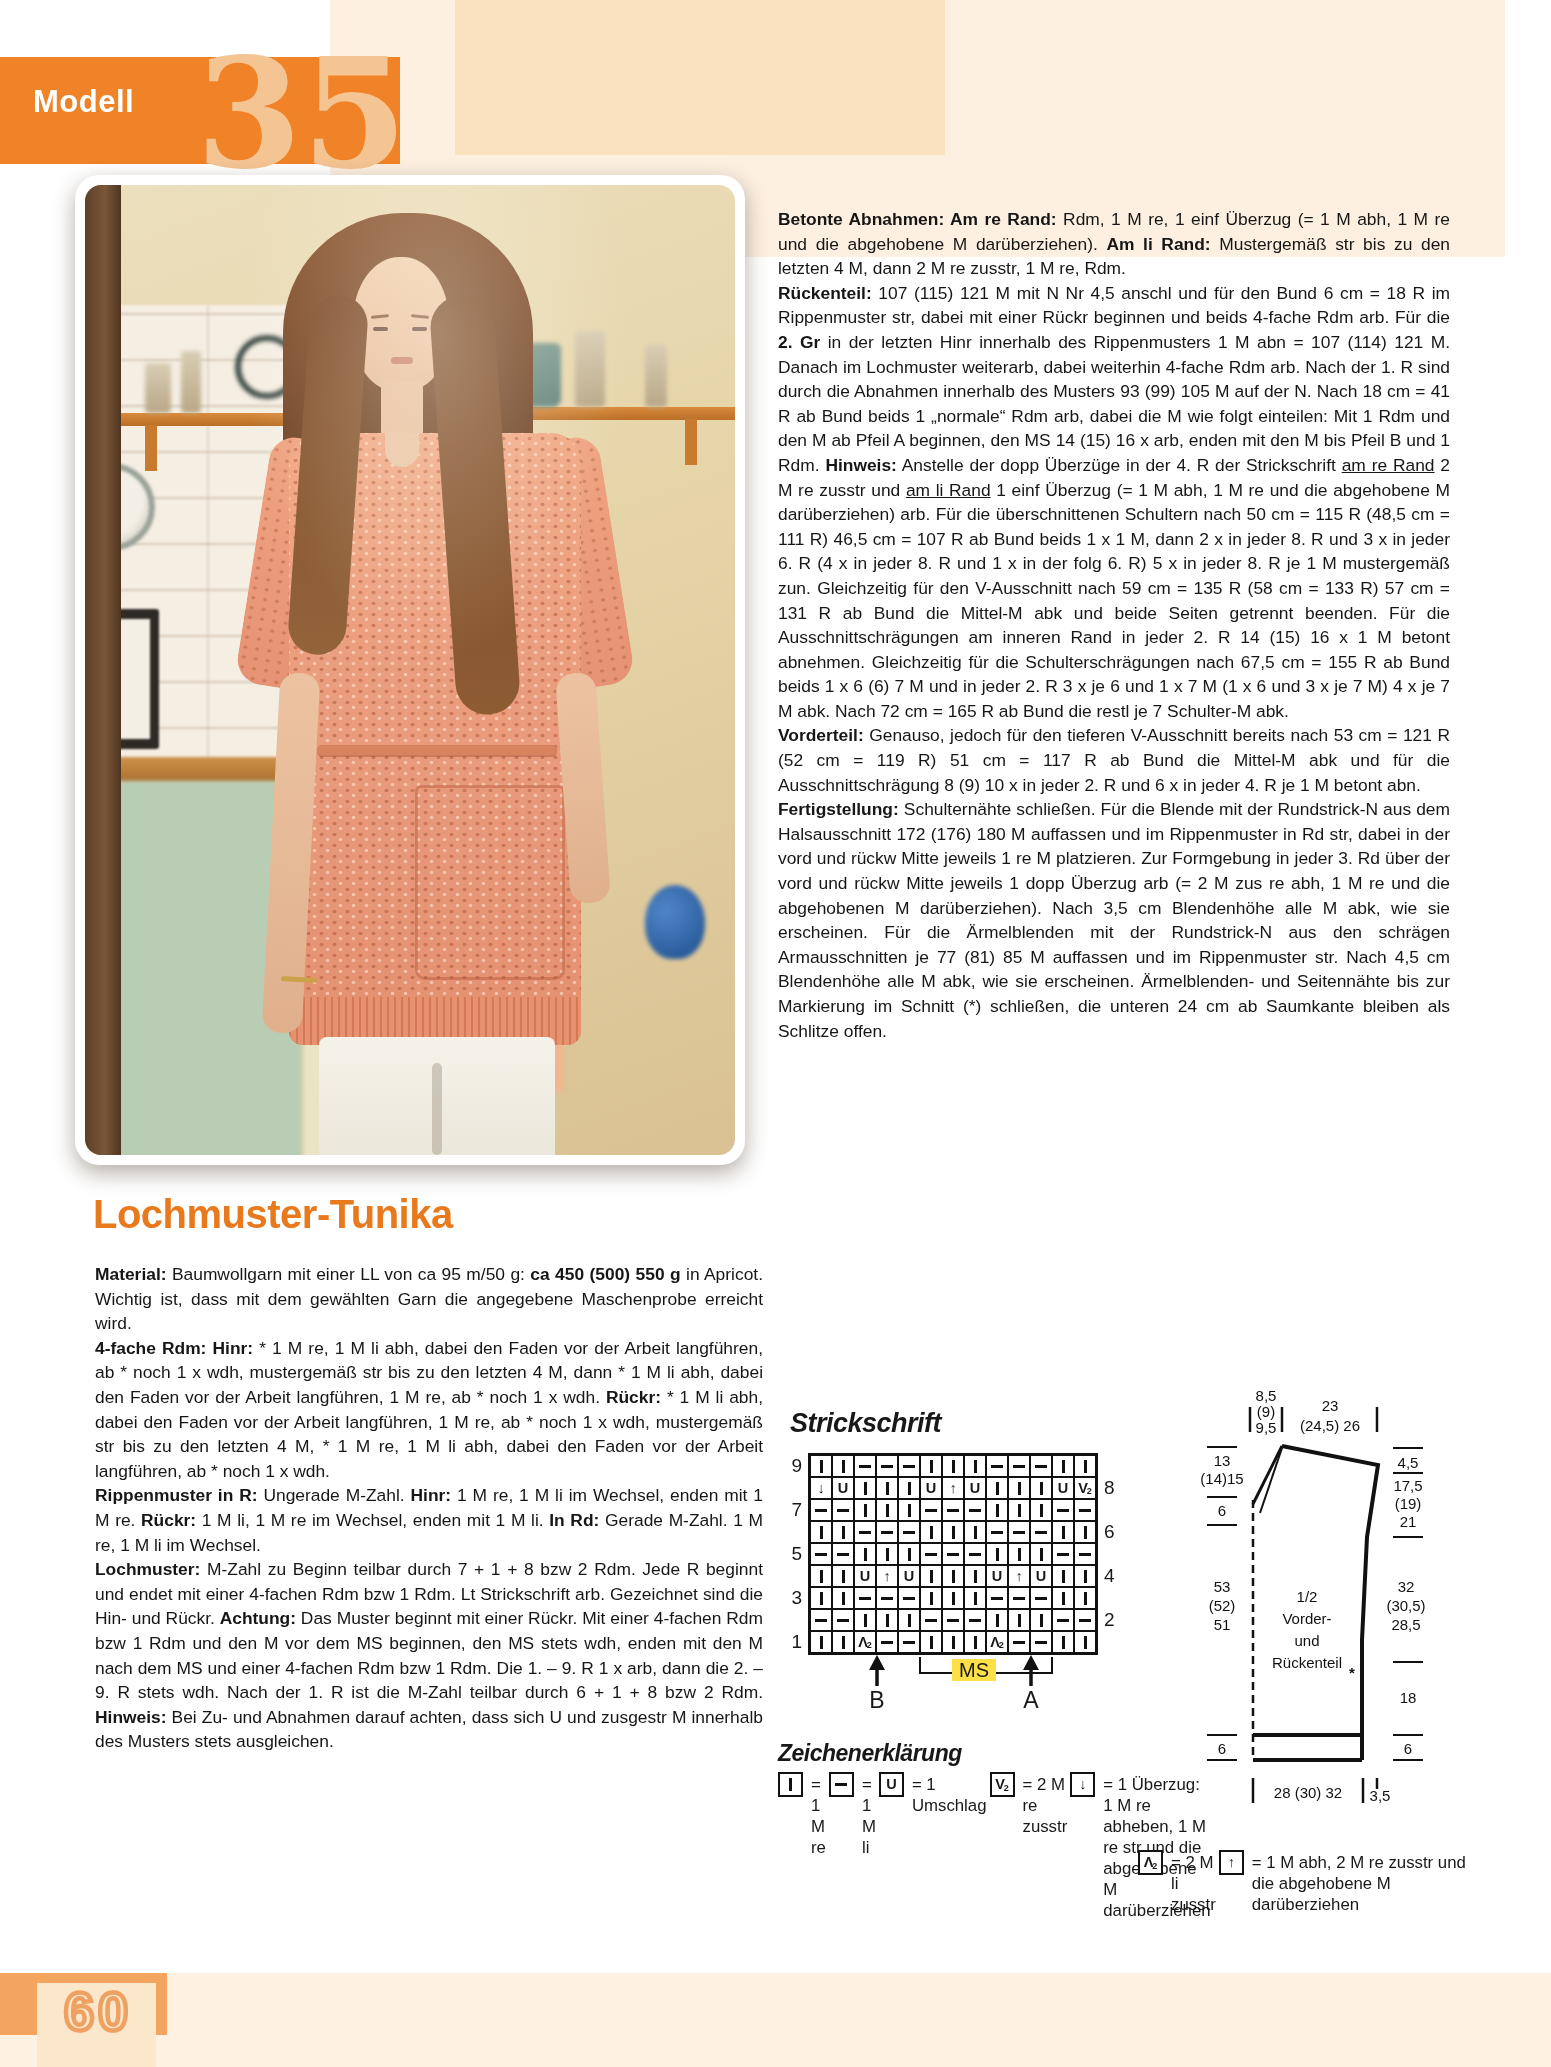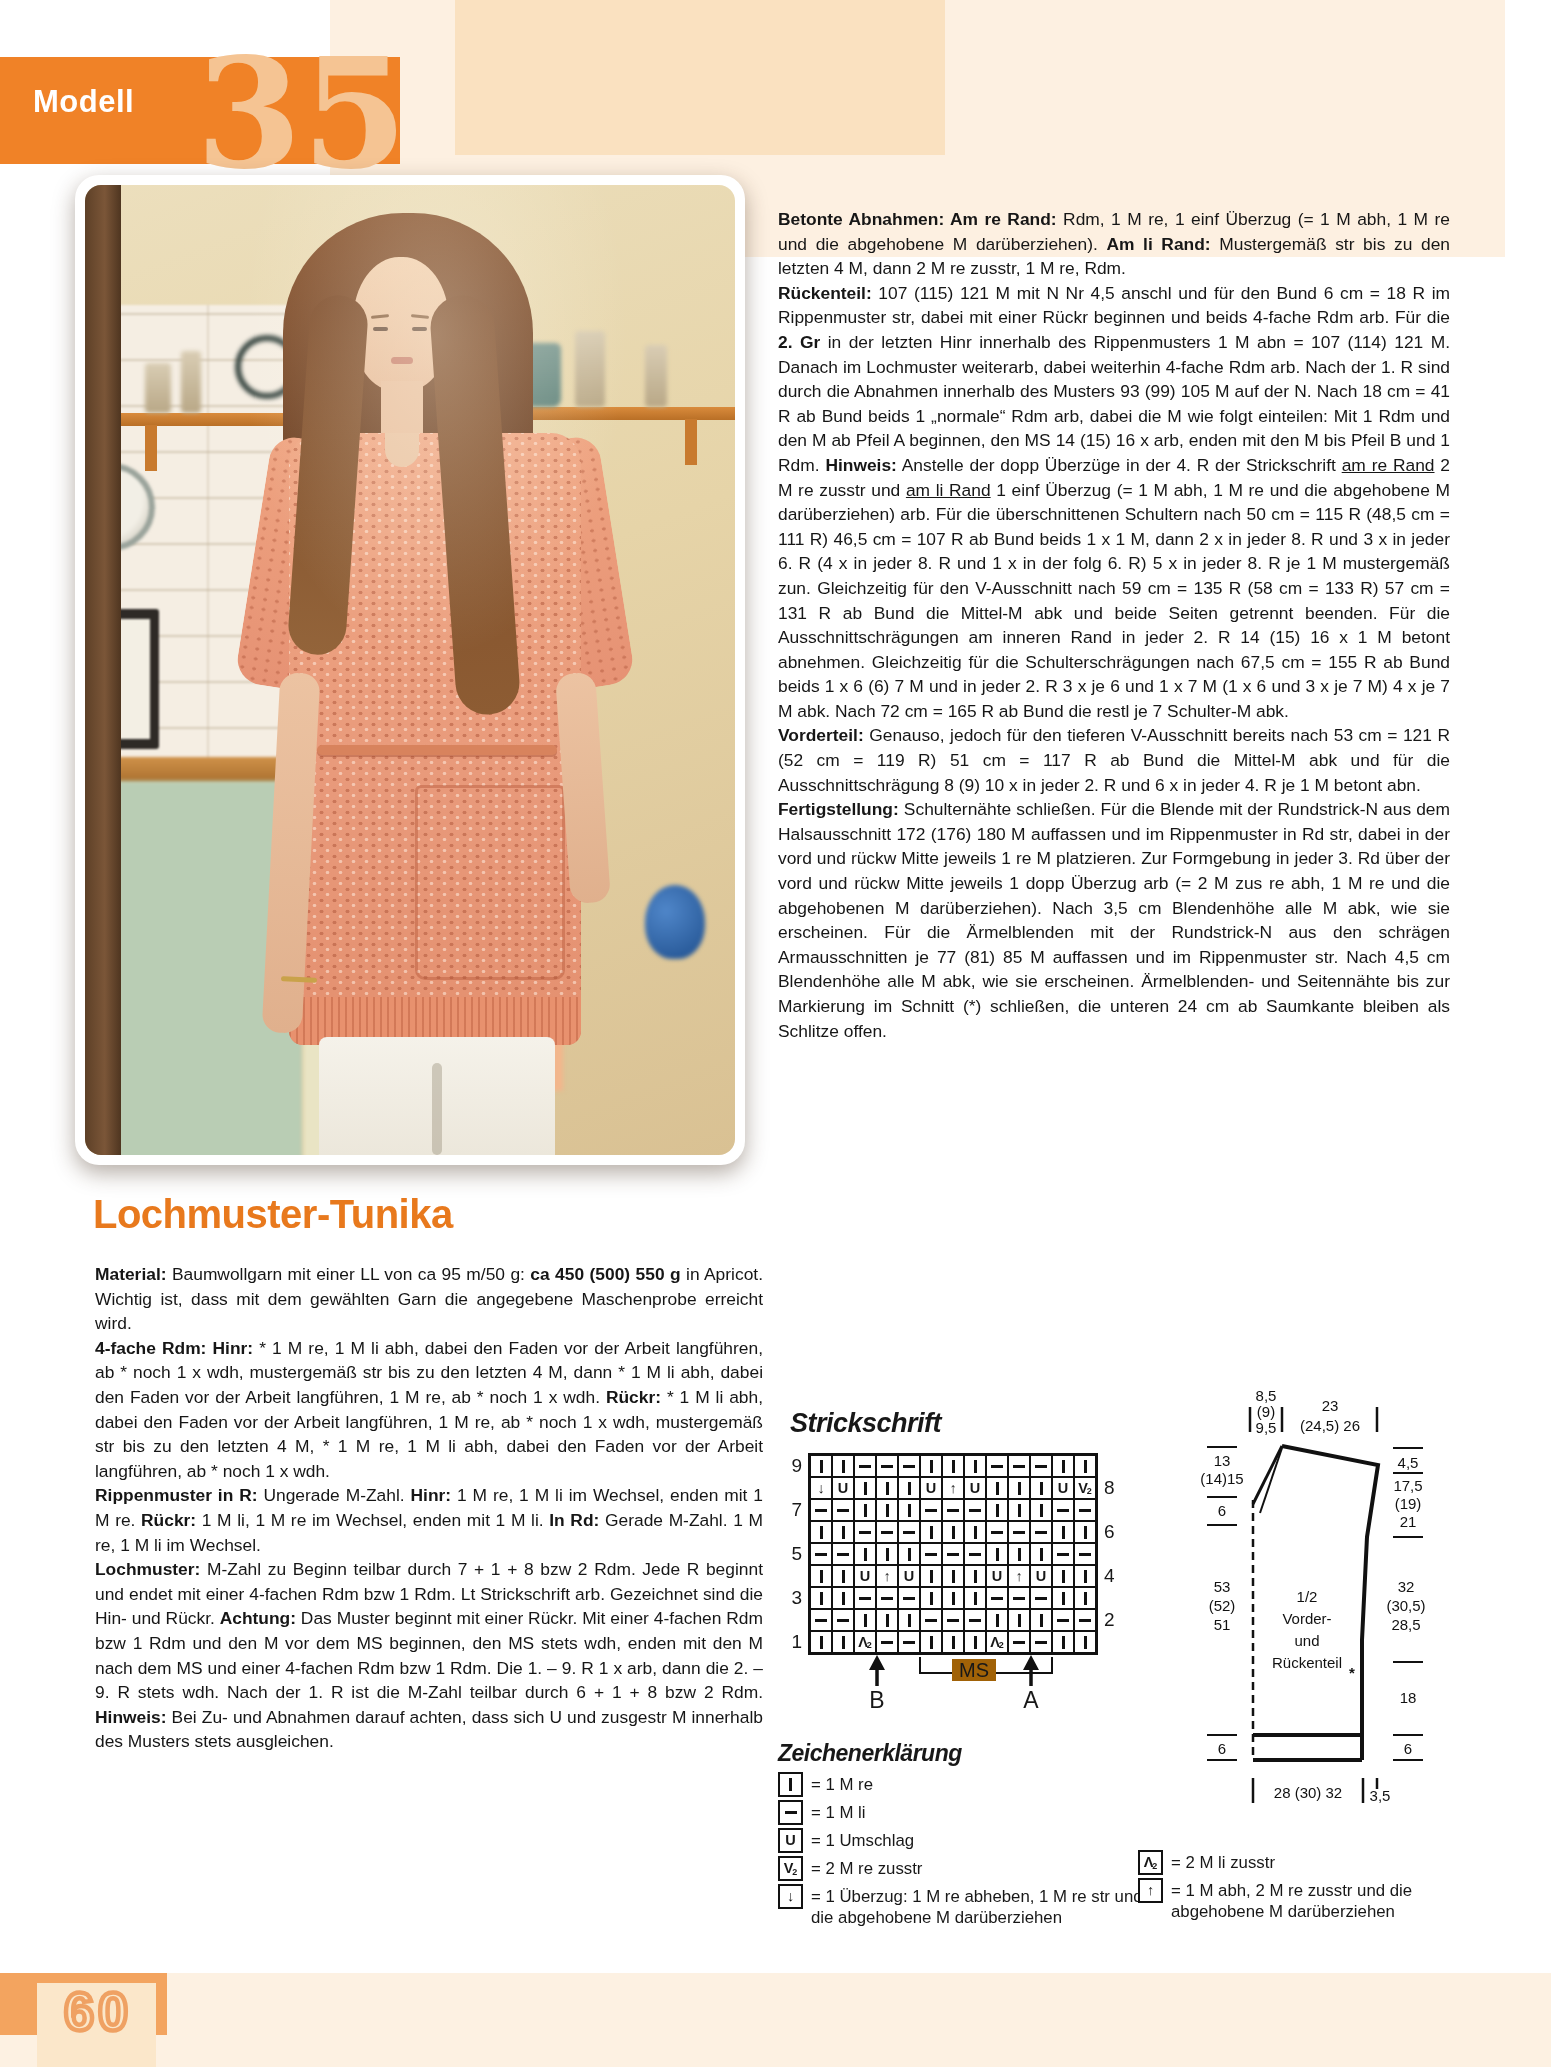--- a/index.html
+++ b/index.html
@@ -126,27 +126,27 @@
     border:2px solid #111; background:#fff; }
   .chart-cell { border:1px solid #111; display:flex; align-items:center; justify-content:center; }
   .bar-v { display:block; width:3px;  height:13px; background:#111; font-style:normal; }
   .bar-h { display:block; width:12px; height:3px;  background:#111; font-style:normal; }
   .glyph { font-size:14.5px; font-weight:bold; line-height:1; }
   .glyph-sub { font-size:9px; font-weight:bold; margin-top:7px; margin-left:-1px; line-height:1; }
   .chart-markers { left:810px; top:1657px; width:290px; height:60px; }
   .chart-markers > * { position:absolute; }
   .ms-bracket { left:109px; top:0; width:134px; height:17px;
     border-left:2px solid #111; border-right:2px solid #111; border-bottom:2px solid #111; }
-  .ms-label { left:142px; top:2px; background:#a16207; padding:0 7px; font-size:20px; line-height:22px; }
+  .ms-label { left:142px; top:2px; background:#fde047; padding:0 7px; font-size:20px; line-height:22px; }
   .marker-arrow { top:-2px; }
   .marker-letter { top:30px; width:30px; text-align:center; font-size:23px; }
 
   
   .legend-title { left:778px; top:1740px; font-size:23px; font-weight:bold; font-style:italic; letter-spacing:-.5px; }
-  .legend-col { display:flex; flex-direction:column; gap:3px; }
+  .legend-col { display:flex; gap:3px; }
   .legend-col1 { left:778px;  top:1772px; width:372px; }
   .legend-col2 { left:1138px; top:1850px; width:350px; }
   .legend-item { display:flex; gap:8px; align-items:flex-start; }
   .legend-box { width:25px; height:25px; border:2.5px solid #111; flex-shrink:0;
     display:flex; align-items:center; justify-content:center; background:#fff; }
   .legend-text { font-size:16.8px; line-height:21px; padding-top:2px; }
 
   
   .schematic { left:1190px; top:1385px; }
   .schematic text { font-size:15px; fill:#111; }

